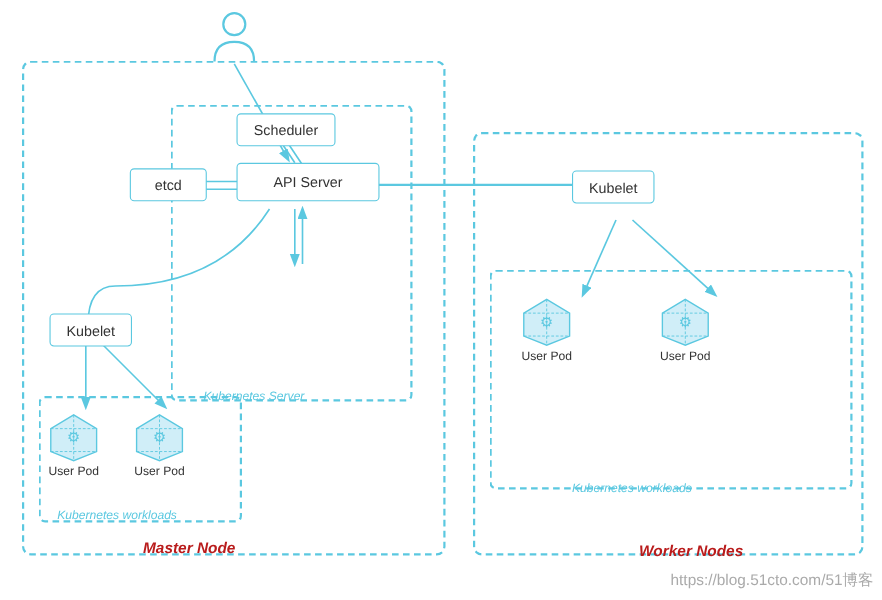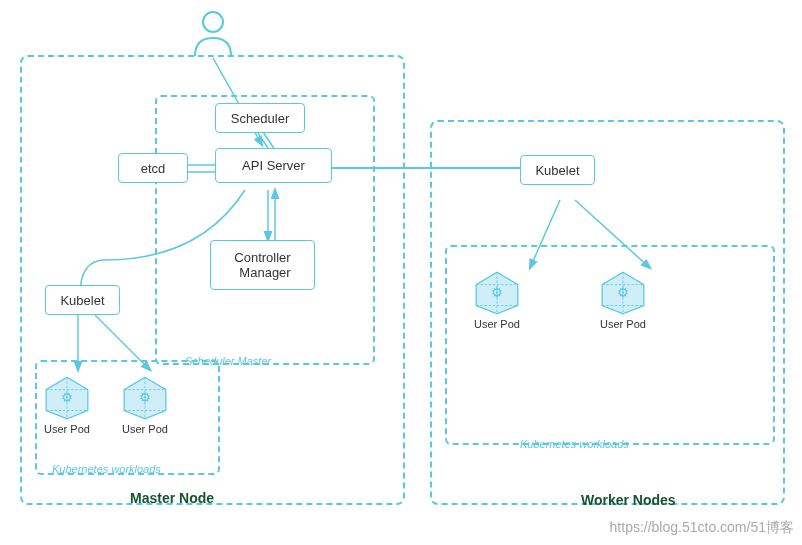--- a/index.html
+++ b/index.html
@@ -67,21 +67,22 @@
       height: 200px;
       border: 2px dashed #5bc8e0;
       border-radius: 6px;
     }
 
     
     .region-label {
       position: absolute;
       font-size: 14px;
       font-weight: bold;
-      color: #14532d;
+      color: #b91c1c;
+      font-style: italic;
       text-align: right;
     }
 
     .region-label-small {
       position: absolute;
       font-size: 11px;
       color: #5bc8e0;
       font-style: italic;
     }
 
@@ -178,43 +179,40 @@
     </svg>
   </div>
 
   <div class="master-node-region"></div>
   <div class="region-label" style="left:130px; top:490px;">Master Node</div>
 
   <div class="worker-node-region"></div>
   <div class="region-label" style="left:545px; top:492px;margin-left:36px;">Worker Nodes</div>
 
   <div class="kubernetes-master-region"></div>
-  <div class="region-label-small" style="left:185px; top:355px;">Scheduler Master</div>
+  <div class="region-label-small" style="left:185px; top:355px;">Kubernetes Server</div>
 
   <div class="kubernetes-workloads-left"></div>
   <div class="region-label-small" style="left:52px; top:463px;">Kubernetes workloads</div>
 
   <div class="kubernetes-workloads-right"></div>
   <div class="region-label-small" style="left:520px; top:438px;">Kubernetes workloads</div>
 
   <div class="box" style="left:88px; top:153px; width:70px; height:30px;margin-left:30px;">
     <span>etcd</span>
   </div>
 
   <div class="box" style="left:215px; top:103px; width:90px; height:30px;">
     <span>Scheduler</span>
   </div>
 
-  <div class="box" style="left:215px; top:148px; width:117px; height:35px;">
+  <div class="box" style="left:215px; top:148px; width:130px; height:35px;">
     <span>API Server</span>
   </div>
 
-  <div class="box" style="left:210px; top:240px; width:105px; height:50px;">
-    <span>Controller<br>Manager</span>
-  </div>
 
   <div class="box" style="left:45px; top:285px; width:75px; height:30px;">
     <span>Kubelet</span>
   </div>
 
   <div class="box" style="left:520px; top:155px; width:75px; height:30px;">
     <span>Kubelet</span>
   </div>
 
   <div class="pod-container" style="left:42px; top:373px;">

